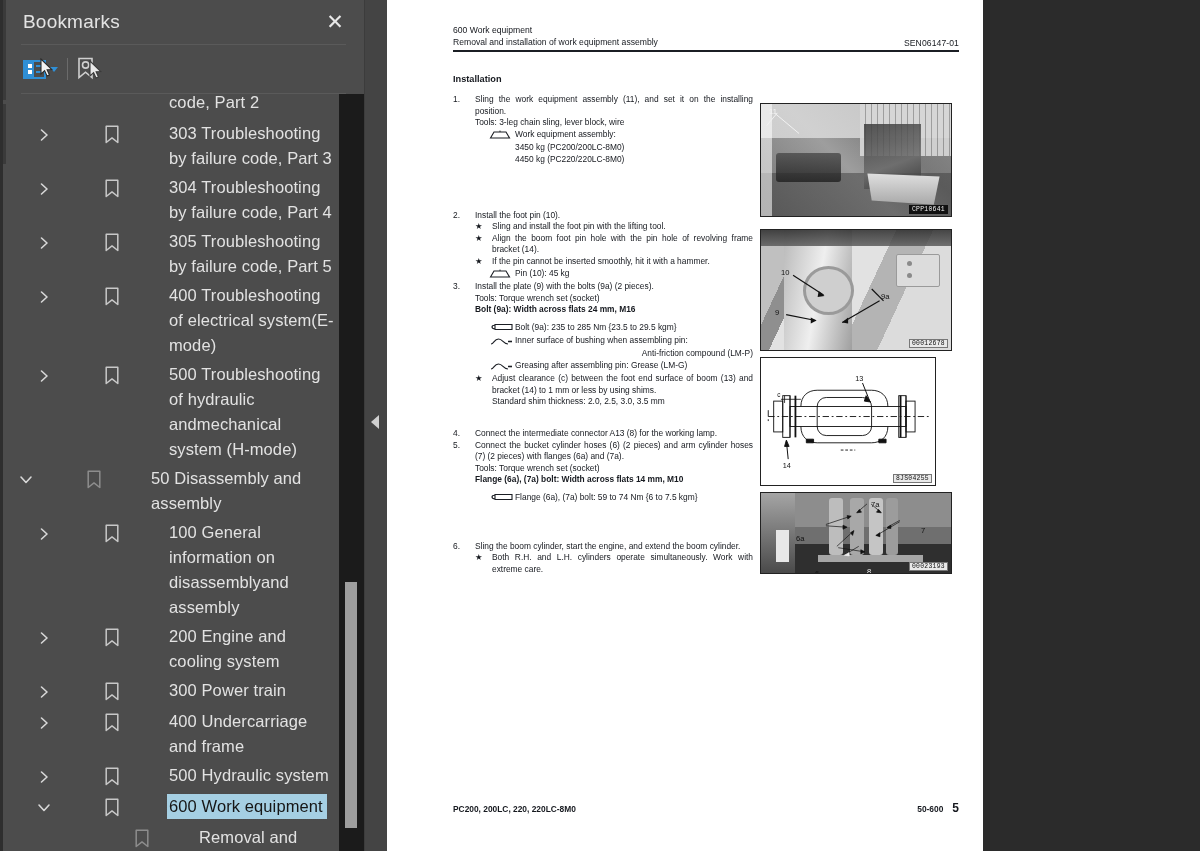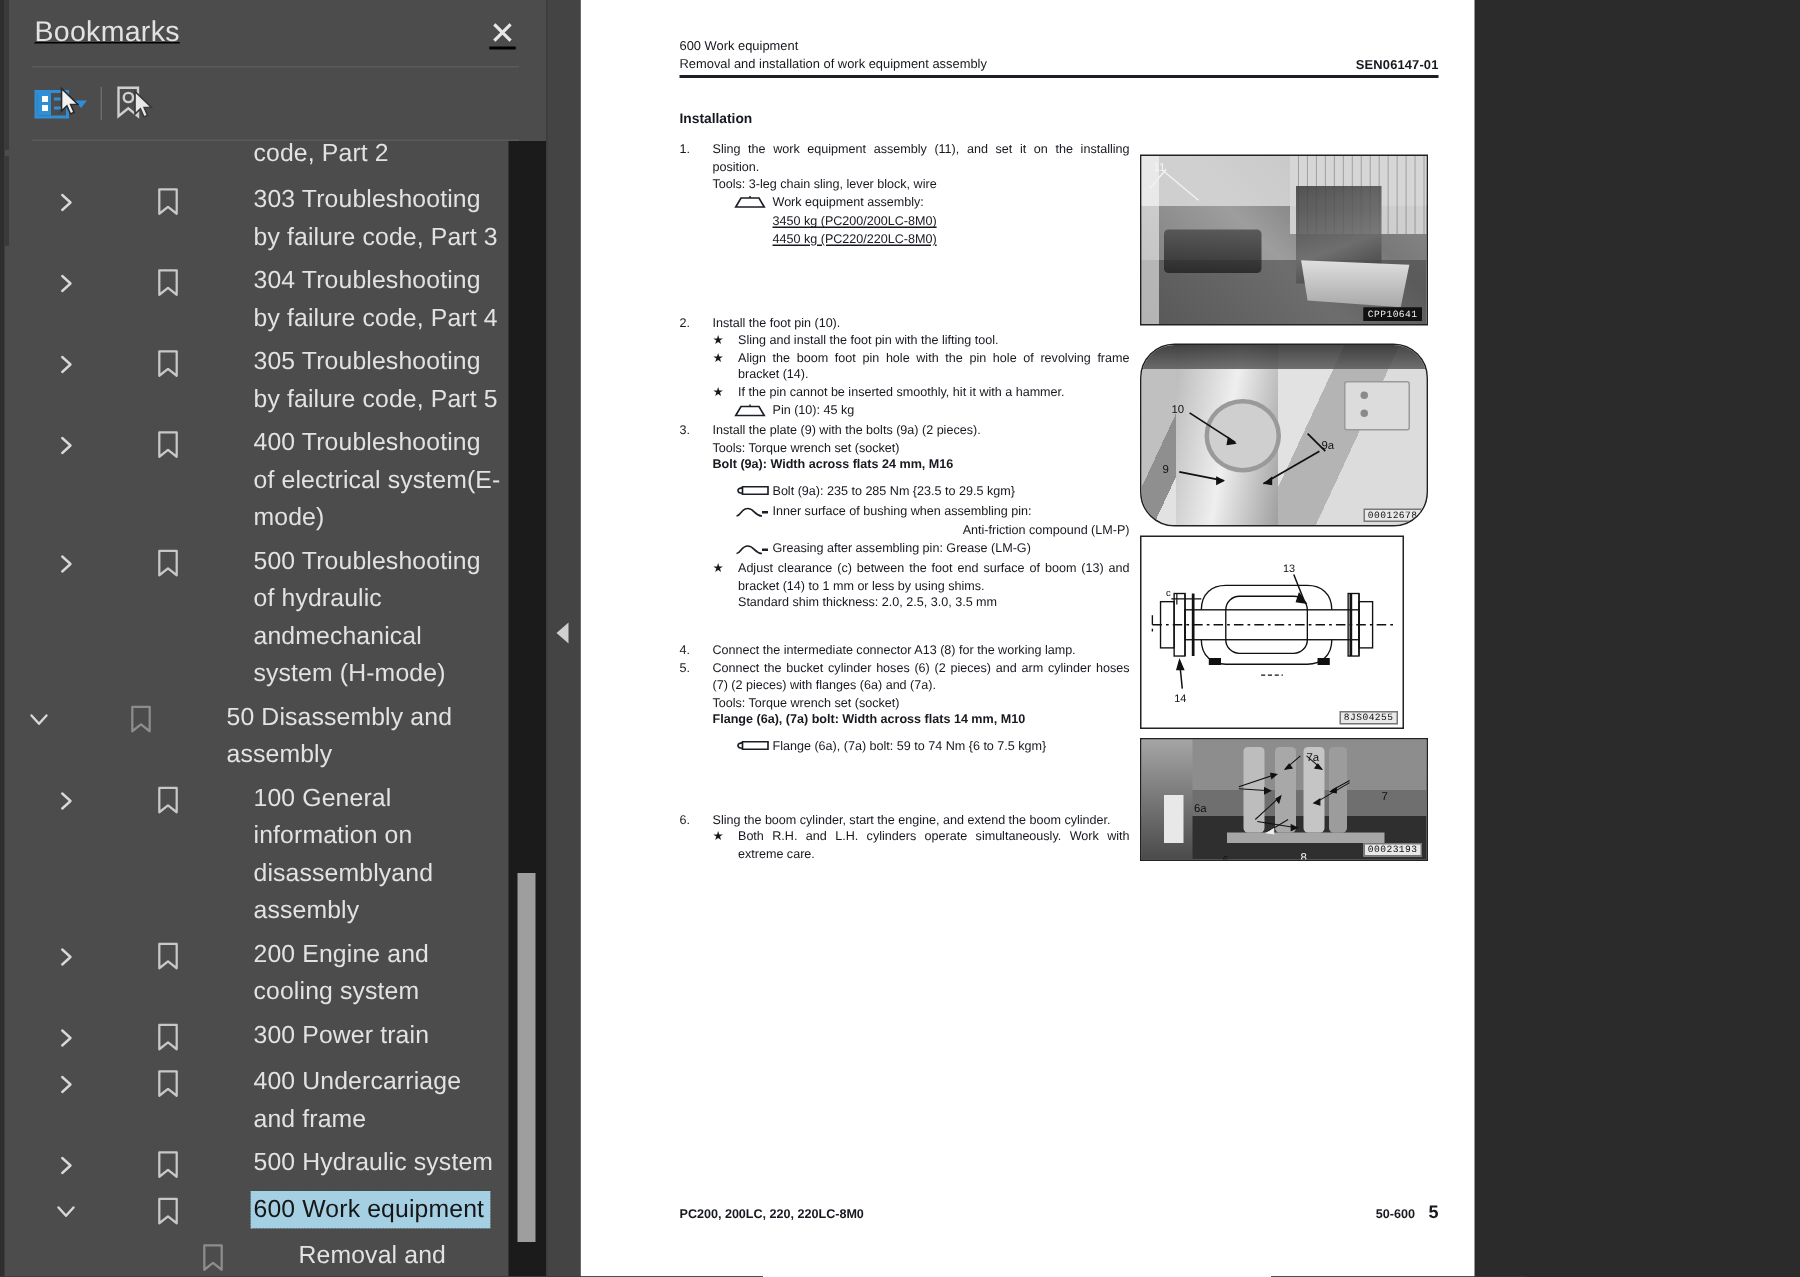--- a/index.html
+++ b/index.html
@@ -25,21 +25,20 @@
     position:absolute;left:0;top:0;width:3px;height:100px;background:#3a3a3a;
   }
   .bm-left-notch2{
     position:absolute;left:0;top:104px;width:3px;height:60px;background:#3a3a3a;
   }
   .bm-header{
     height:44px;min-height:44px;
     display:flex;align-items:center;justify-content:space-between;
     padding:0 18px 0 20px;
     box-sizing:border-box;
-    text-decoration:underline;
   }
   .bm-title{
     color:#e3e3e3;font-size:19px;letter-spacing:.2px;
   }
   .bm-close{
     color:#e8e8e8;font-size:21px;line-height:1;cursor:pointer;
     width:22px;height:22px;display:flex;align-items:center;justify-content:center;
     font-family:"DejaVu Sans",sans-serif;font-weight:400;
   }
   .bm-sep{height:1px;background:#5a5a5a;margin:0 18px;}
@@ -143,37 +142,37 @@
   }
   .page-inner{
     position:relative;width:100%;height:100%;
     font-family:"Liberation Sans","DejaVu Sans",sans-serif;
     color:#16191f;
   }
   .pg-hdr{position:absolute;left:66px;top:24px;right:24px;}
   .pg-hdr-l1{font-size:8.6px;line-height:12px;color:#13161c;}
   .pg-hdr-row{display:flex;justify-content:space-between;align-items:flex-end;}
   .pg-hdr-l2{font-size:8.6px;line-height:12px;}
-  .pg-hdr-code{font-size:8.6px;font-weight:bold;letter-spacing:.1px;}
+  .pg-hdr-code{font-size:8.6px;font-weight:normal;letter-spacing:.1px;}
   .pg-hdr-rule{border-top:2px solid #1b1e24;margin-top:2px;}
 
   .sect-title{position:absolute;left:66px;top:74px;font-size:9.2px;font-weight:bold;}
 
   .body-col{position:absolute;left:66px;top:94px;width:300px;}
   .step{display:flex;margin-bottom:0px;}
   .step-no{width:22px;min-width:22px;font-size:8.4px;line-height:11.6px;}
   .step-body{flex:1;font-size:8.4px;line-height:11.6px;text-align:justify;}
   .b{font-weight:bold;}
   .sub{display:flex;margin-left:0px;}
   .star{width:17px;min-width:17px;text-align:left;font-size:8.4px;line-height:11.6px;}
   .sub-body{flex:1;font-size:8.4px;line-height:11.6px;text-align:justify;}
   .ico-line{display:flex;align-items:flex-start;margin-left:14px;}
   .ico-line .gl{width:26px;min-width:26px;padding-top:1px;}
   .ico-line .tx{font-size:8.4px;line-height:11.6px;}
-  .indent-txt{margin-left:40px;font-size:8.4px;line-height:11.6px;text-decoration:underline;}
+  .indent-txt{margin-left:40px;font-size:8.4px;line-height:11.6px;}
   .right-al{text-align:right;font-size:8.4px;line-height:11.6px;}
   .gap-s{height:6px;}
   .gap-m{height:14px;}
   .gap-l{height:30px;}
 
   .pg-foot{position:absolute;left:66px;right:24px;bottom:36px;display:flex;
     justify-content:space-between;align-items:baseline;}
   .pg-foot-l{font-size:8.4px;font-weight:bold;}
   .pg-foot-r{font-size:8.4px;font-weight:bold;display:flex;align-items:baseline;gap:9px;}
   .pg-foot-num{font-size:12px;font-weight:bold;}
@@ -186,21 +185,21 @@
     position:absolute;right:3px;bottom:2px;background:#e9e9e9;color:#111;
     font-size:6.4px;padding:0 2px;border:1px solid #777;letter-spacing:.3px;
     font-family:"Liberation Mono","DejaVu Sans Mono",monospace;
   }
   .fig-tag.dark{background:#111;color:#f2f2f2;border-color:#111;}
   .cap-num{position:absolute;font-size:7.6px;color:#111;font-weight:500;}
   .cap-num.w{color:#f5f5f5;}
 
   .ph1{background:
      linear-gradient(135deg,#8a8a8a 0%,#6e6e6e 30%,#bdbdbd 55%,#7d7d7d 75%,#9b9b9b 100%);}
-  .ph2{background:linear-gradient(160deg,#c9c9c9 0%,#9d9d9d 40%,#dcdcdc 70%,#b0b0b0 100%);border-radius:23px;}
+  .ph2{background:linear-gradient(160deg,#c9c9c9 0%,#9d9d9d 40%,#dcdcdc 70%,#b0b0b0 100%);}
   .ph3{background:linear-gradient(180deg,#8f8f8f 0%,#5f5f5f 45%,#7b7b7b 60%,#3a3a3a 100%);}
   svg.lineart{display:block;width:100%;height:100%;}
 </style>
 </head>
 <body>
 
 <div class="app">
 
   <div class="bm-panel">
     <div class="bm-left-notch"></div>

